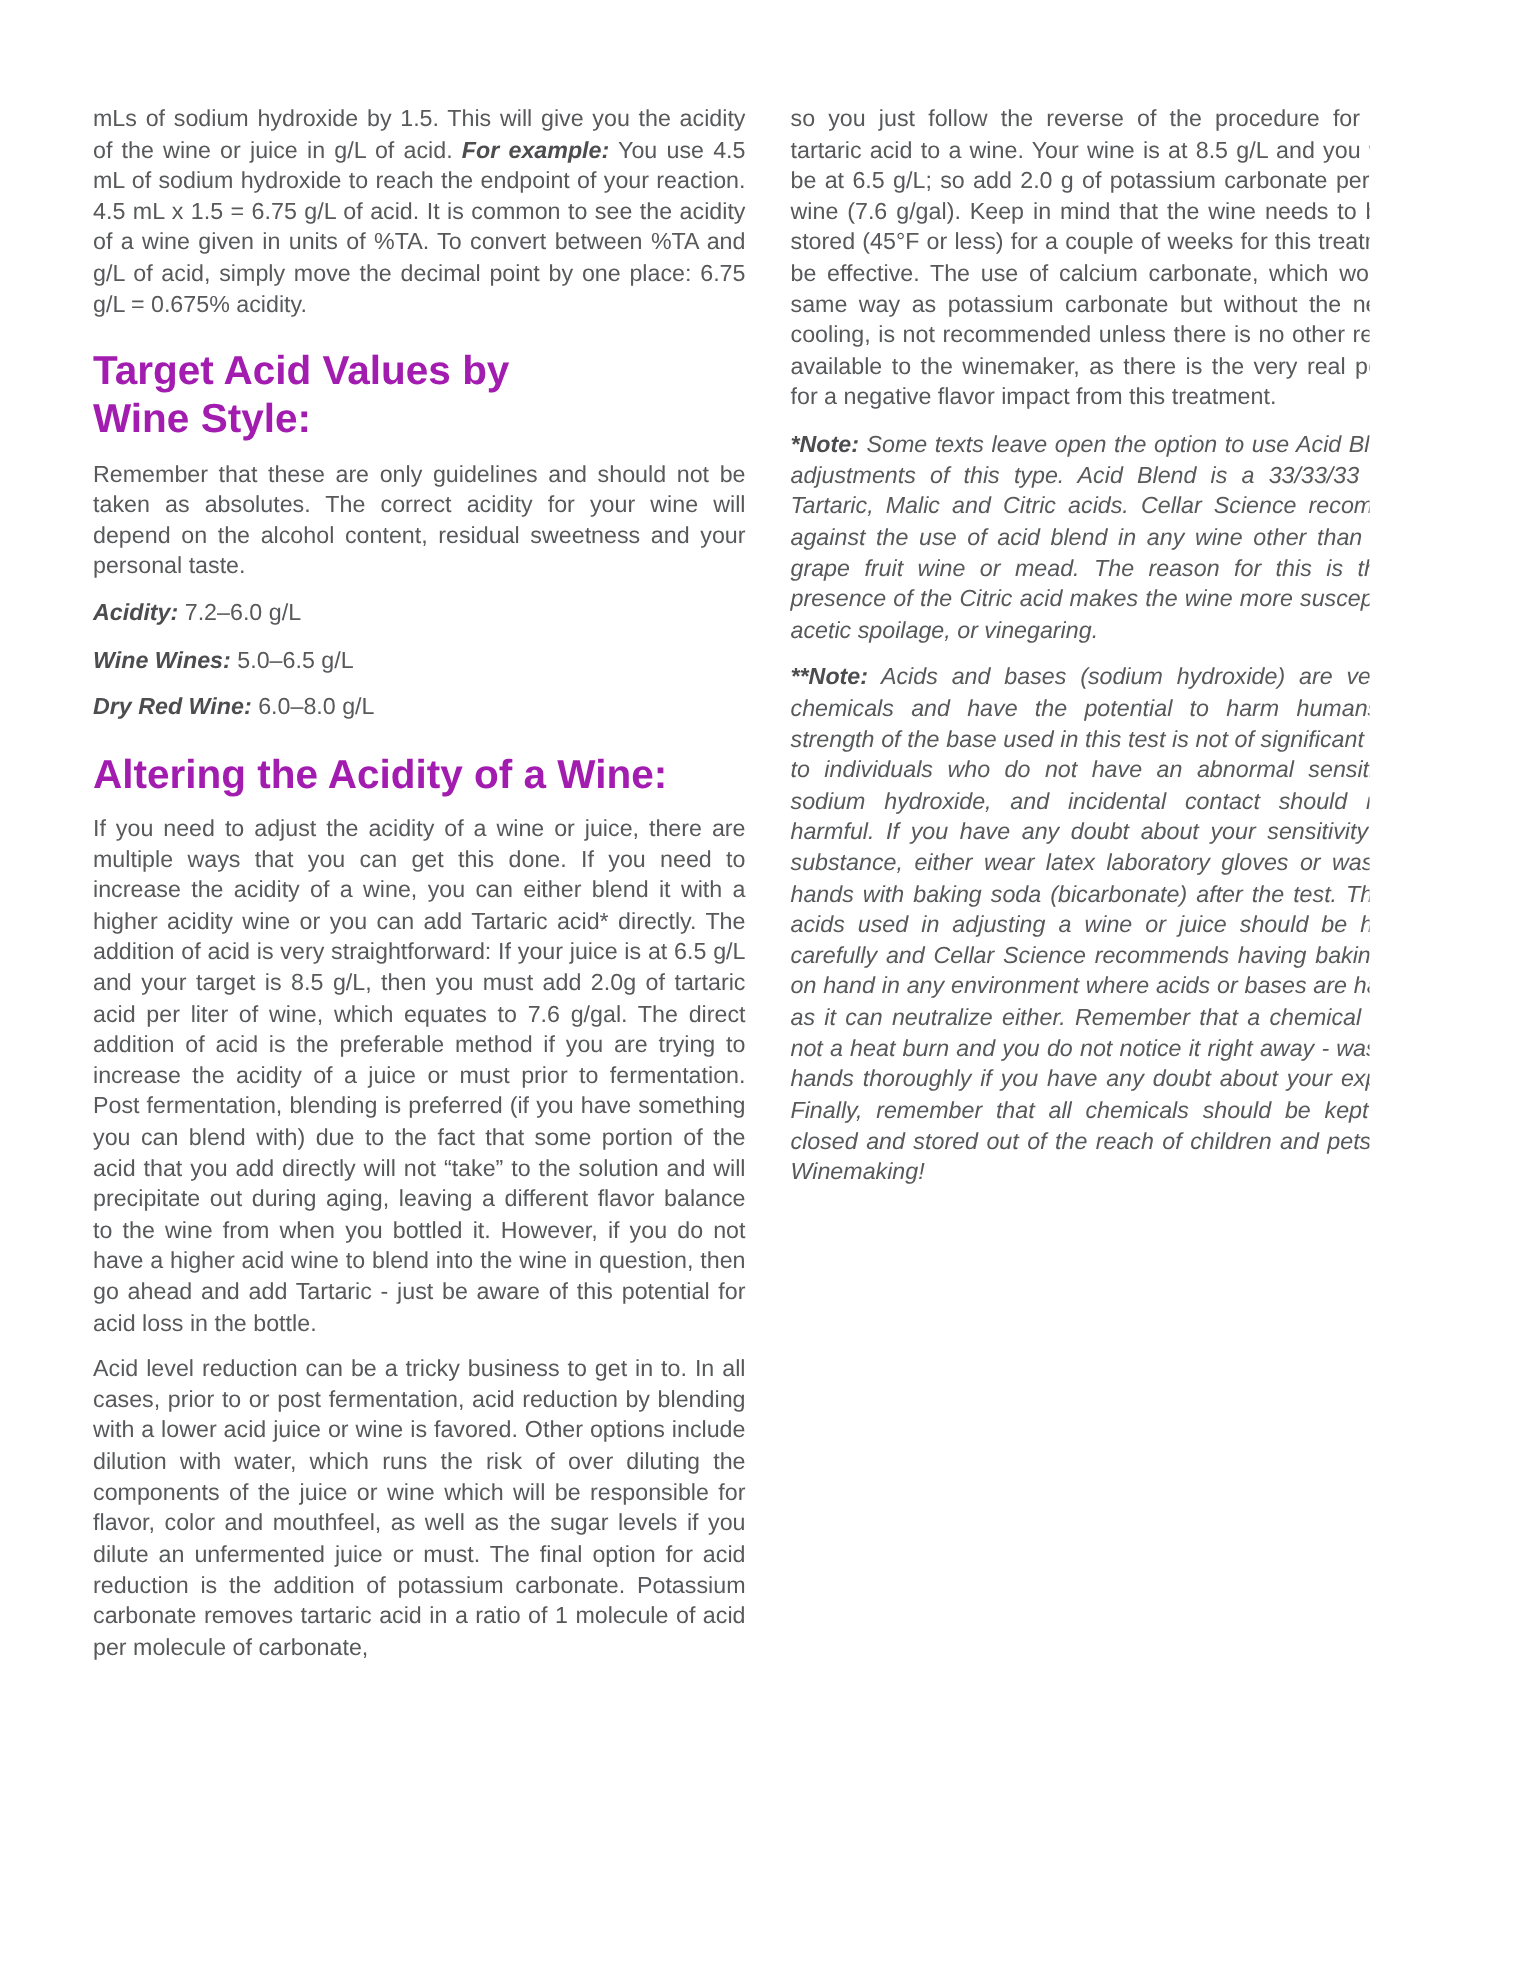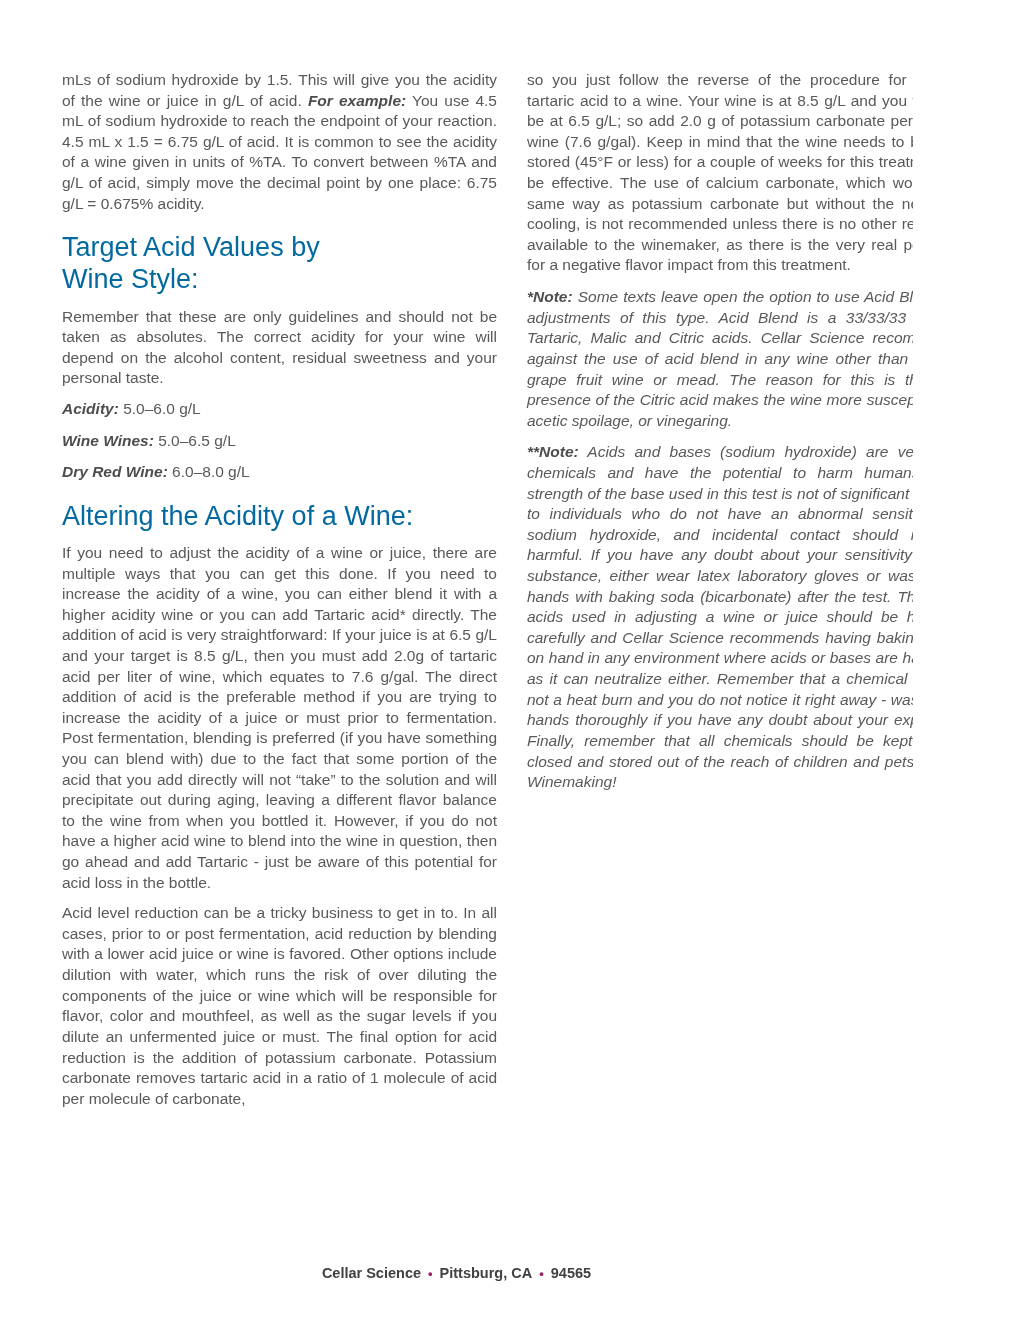--- a/index.html
+++ b/index.html
@@ -22,24 +22,24 @@
   }
   .col { width: 435px; }
   p.body {
     font-size: 15.5px;
     line-height: 1.33;
     text-align: justify;
     margin: 0 0 10px 0;
   }
   .bold-ital { font-weight: bold; font-style: italic; color: #4d4d4f; }
   h2.section-heading {
-    color: #0369a1;
+    color: #a21caf;
     font-size: 27px;
     line-height: 1.19;
-    font-weight: normal;
+    font-weight: bold;
     margin: 17px 0 11px 0;
   }
   h2.section-heading span { display: block; }
   .list-item {
     font-size: 15.5px;
     line-height: 1.33;
     margin: 0 0 11px 0;
   }
   .note {
     font-style: italic;
@@ -74,35 +74,32 @@
     <div class="col left-col">
       <p class="body"><span>mLs of sodium hydroxide by 1.5. This will give you the acidity of the wine or juice in g/L of acid. </span><span class="bold-ital">For example:</span><span> You use 4.5 mL of sodium hydroxide to reach the endpoint of your reaction. 4.5 mL x 1.5 = 6.75 g/L of acid. It is common to see the acidity of a wine given in units of %TA. To convert between %TA and g/L of acid, simply move the decimal point by one place: 6.75 g/L = 0.675% acidity.</span></p>
 
       <h2 class="section-heading">
         <span>Target Acid Values by</span>
         <span>Wine Style:</span>
       </h2>
 
       <p class="body">Remember that these are only guidelines and should not be taken as absolutes. The correct acidity for your wine will depend on the alcohol content, residual sweetness and your personal taste.</p>
 
-      <div class="list-item"><span class="bold-ital">Acidity:</span><span> 5.0–6.0 g/L</span></div>
+      <div class="list-item"><span class="bold-ital">Acidity:</span><span> 7.2–6.0 g/L</span></div>
       <div class="list-item"><span class="bold-ital">Wine Wines:</span><span> 5.0–6.5 g/L</span></div>
       <div class="list-item"><span class="bold-ital">Dry Red Wine:</span><span> 6.0–8.0 g/L</span></div>
 
       <h2 class="section-heading">Altering the Acidity of a Wine:</h2>
 
       <p class="body">If you need to adjust the acidity of a wine or juice, there are multiple ways that you can get this done. If you need to increase the acidity of a wine, you can either blend it with a higher acidity wine or you can add Tartaric acid* directly. The addition of acid is very straightforward: If your juice is at 6.5 g/L and your target is 8.5 g/L, then you must add 2.0g of tartaric acid per liter of wine, which equates to 7.6 g/gal. The direct addition of acid is the preferable method if you are trying to increase the acidity of a juice or must prior to fermentation. Post fermentation, blending is preferred (if you have something you can blend with) due to the fact that some portion of the acid that you add directly will not “take” to the solution and will precipitate out during aging, leaving a different flavor balance to the wine from when you bottled it. However, if you do not have a higher acid wine to blend into the wine in question, then go ahead and add Tartaric - just be aware of this potential for acid loss in the bottle.</p>
       <p class="body">Acid level reduction can be a tricky business to get in to. In all cases, prior to or post fermentation, acid reduction by blending with a lower acid juice or wine is favored. Other options include dilution with water, which runs the risk of over diluting the components of the juice or wine which will be responsible for flavor, color and mouthfeel, as well as the sugar levels if you dilute an unfermented juice or must. The final option for acid reduction is the addition of potassium carbonate. Potassium carbonate removes tartaric acid in a ratio of 1 molecule of acid per molecule of carbonate,</p>
     </div>
 
     <div class="col right-col">
       <p class="body">so you just follow the reverse of the procedure for adding tartaric acid to a wine. Your wine is at 8.5 g/L and you wish to be at 6.5 g/L; so add 2.0 g of potassium carbonate per liter of wine (7.6 g/gal). Keep in mind that the wine needs to be cold stored (45°F or less) for a couple of weeks for this treatment to be effective. The use of calcium carbonate, which works the same way as potassium carbonate but without the need for cooling, is not recommended unless there is no other recourse available to the winemaker, as there is the very real potential for a negative flavor impact from this treatment.</p>
 
       <p class="note"><span class="bold-ital">*Note:</span><span> Some texts leave open the option to use Acid Blend for adjustments of this type. Acid Blend is a 33/33/33 mix of Tartaric, Malic and Citric acids. Cellar Science recommends against the use of acid blend in any wine other than a non-grape fruit wine or mead. The reason for this is that the presence of the Citric acid makes the wine more susceptible to acetic spoilage, or vinegaring.</span></p>
 
       <p class="note"><span class="bold-ital">**Note:</span><span> Acids and bases (sodium hydroxide) are very real chemicals and have the potential to harm humans. The strength of the base used in this test is not of significant danger to individuals who do not have an abnormal sensitivity to sodium hydroxide, and incidental contact should not be harmful. If you have any doubt about your sensitivity to the substance, either wear latex laboratory gloves or wash your hands with baking soda (bicarbonate) after the test. The solid acids used in adjusting a wine or juice should be handled carefully and Cellar Science recommends having baking soda on hand in any environment where acids or bases are handled, as it can neutralize either. Remember that a chemical burn is not a heat burn and you do not notice it right away - wash your hands thoroughly if you have any doubt about your exposure. Finally, remember that all chemicals should be kept tightly closed and stored out of the reach of children and pets. Good Winemaking!</span></p>
     </div>
   </div>
 
-  <div class="footer">
-    <span>Cellar Science</span><span class="dot">•</span><span>Pittsburg, CA</span><span class="dot">•</span><span>94565</span>
-  </div>
 </div>
 
 </body></html>

